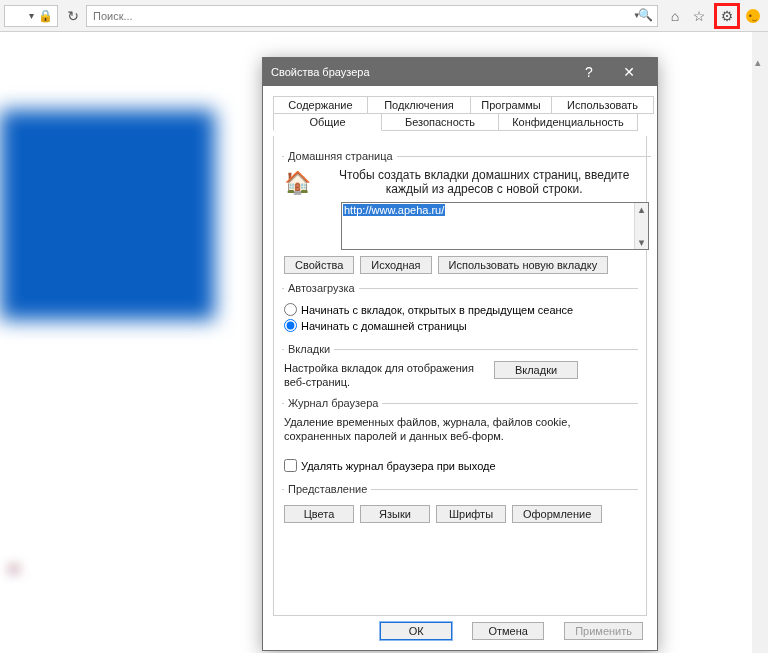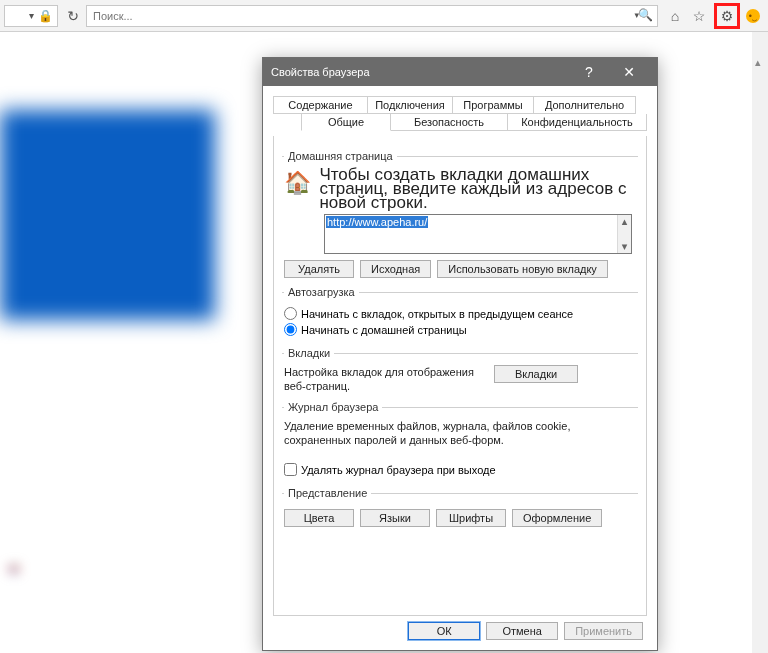--- a/index.html
+++ b/index.html
@@ -37,42 +37,42 @@
   .tabs { position:relative; height:40px;}
   .tabrow { display:flex; }
   .tab { border:1px solid #cfcfcf; padding:2px 0; background:#fff; font-size:11px; color:#222; margin-right:-1px; cursor:default;}
   .tabrow2 .tab { border-top:none;}
   .tab.active { background:#fff; border-bottom:1px solid #fff; position:relative; z-index:2;}
   .tabpanel { border:1px solid #cfcfcf; border-top:none; padding:8px 8px 6px 8px; height:480px; position:relative;}
   fieldset { border:none; border-top:1px solid #cfcfcf; margin:6px 0 2px 0; padding:6px 2px 2px 2px;}
   legend { color:#333; padding:0 4px; font-size:11px;}
   .home-row { display:flex; gap:8px; }
   .home-icon { width:32px; height:30px; display:flex;align-items:center;justify-content:center;font-size:22px;}
-  .home-text { font-size:17px; color:#222; line-height:14px;}
-  .home-input { margin-left:40px; margin-top:4px; width:308px; height:40px; border:1px solid #7a7a7a; font-size:11px; padding:1px; position:relative; background:#fff;}
+  .home-text { font-size:12px; color:#222; line-height:14px;text-align:center;}
+  .home-input { margin-left:57px; margin-top:4px; width:308px; height:48px; border:1px solid #7a7a7a; font-size:11px; padding:1px; position:relative; background:#fff;}
   .home-input .sel { display:inline-block; background:#2e7cd6; color:#fff; font-size:11px; padding:0 1px;}
   .home-input .sb { position:absolute; right:0; top:0; bottom:0; width:14px; background:#f1f1f1; border-left:1px solid #dadada; display:flex; flex-direction:column; justify-content:space-between; align-items:center; font-size:8px; color:#666;}
   .btnrow { display:flex; gap:6px; margin:6px 0 0 0;}
   button.win { background:#efefef; border:1px solid #adadad; padding:2px 10px; font-size:11px; color:#222; min-width:70px;}
   .radio-row, .check-row { display:flex; align-items:center; gap:4px; font-size:11px; margin:3px 0;}
   input[type=radio],input[type=checkbox]{ margin:0;}
   .tabs-row { display:flex; justify-content:flex-start; align-items:flex-start;}
   .desc { font-size:11px; color:#222; line-height:14px;}
   .journal-btns { display:flex; gap:6px; justify-content:flex-end; margin-top:6px;}
   .delete-hi { border:4px solid #ff1a1a; padding:3px; display:inline-block;}
   .appearance-btns { display:flex; gap:6px; margin-top:4px;}
-  .dlg-buttons { position:absolute; right:14px; bottom:10px; display:flex; gap:6px;}
+  .dlg-buttons { position:absolute; right:14px; bottom:10px; display:flex; gap:20px;}
   button.default { border:1px solid #1e6fd6; outline:1px solid #8ab9ef;}
   button.disabled { color:#9a9a9a;}
   .r1 .tab{flex:0 0 auto;}
   .r1 .t-content{width:95px;text-align:center;}
-  .r1 .t-conn{width:86px;text-align:center;}
+  .r1 .t-conn{width:104px;text-align:center;}
   .r1 .t-prog{width:82px;text-align:center;}
   .r1 .t-adv{width:103px;text-align:center;}
-  .r2 .t-gen{width:90px;text-align:center;margin-left:28px;}
+  .r2 .t-gen{width:109px;text-align:center;}
   .r2 .t-sec{width:118px;text-align:center;}
   .r2 .t-priv{width:140px;text-align:center;}
 </style>
 </head>
 <body>
 
 <div class="bg-blue"></div>
 <div class="bg-logo"><span>o</span><span>g</span><span>l</span><span>e</span></div>
 <div class="page-scroll">
     <div class="thumb">▴</div>
@@ -103,21 +103,21 @@
     <span class="sp"></span>
     <span class="btn">?</span>
     <span class="btn">✕</span>
   </div>
   <div class="body">
     <div class="tabs">
       <div class="tabrow r1">
         <div class="tab t-content">Содержание</div>
         <div class="tab t-conn">Подключения</div>
         <div class="tab t-prog">Программы</div>
-        <div class="tab t-adv">Дополнительно</div>
+        <div class="tab t-adv">Использовать</div>
       </div>
       <div class="tabrow tabrow2 r2">
         <div class="tab t-gen active">Общие</div>
         <div class="tab t-sec">Безопасность</div>
         <div class="tab t-priv">Конфиденциальность</div>
       </div>
     </div>
     <div class="tabpanel">
 
       <fieldset>
@@ -127,21 +127,21 @@
           <div class="home-text">Чтобы создать вкладки домашних страниц, введите каждый из адресов с новой строки.</div>
         </div>
         <div class="home-input">
           <span class="sel">http://www.apeha.ru/</span>
           <div class="sb">
               <span>▴</span>
               <span>▾</span>
             </div>
         </div>
         <div class="btnrow">
-          <button class="win">Удалять</button>
+          <button class="win">Свойства</button>
           <button class="win">Исходная</button>
           <button class="win" style="min-width:170px">Использовать новую вкладку</button>
         </div>
       </fieldset>
 
       <fieldset>
         <legend>Автозагрузка</legend>
         <label class="radio-row">
           <input type="radio" name="st" style="">
             <span>Начинать с вкладок, открытых в предыдущем сеансе</span>

